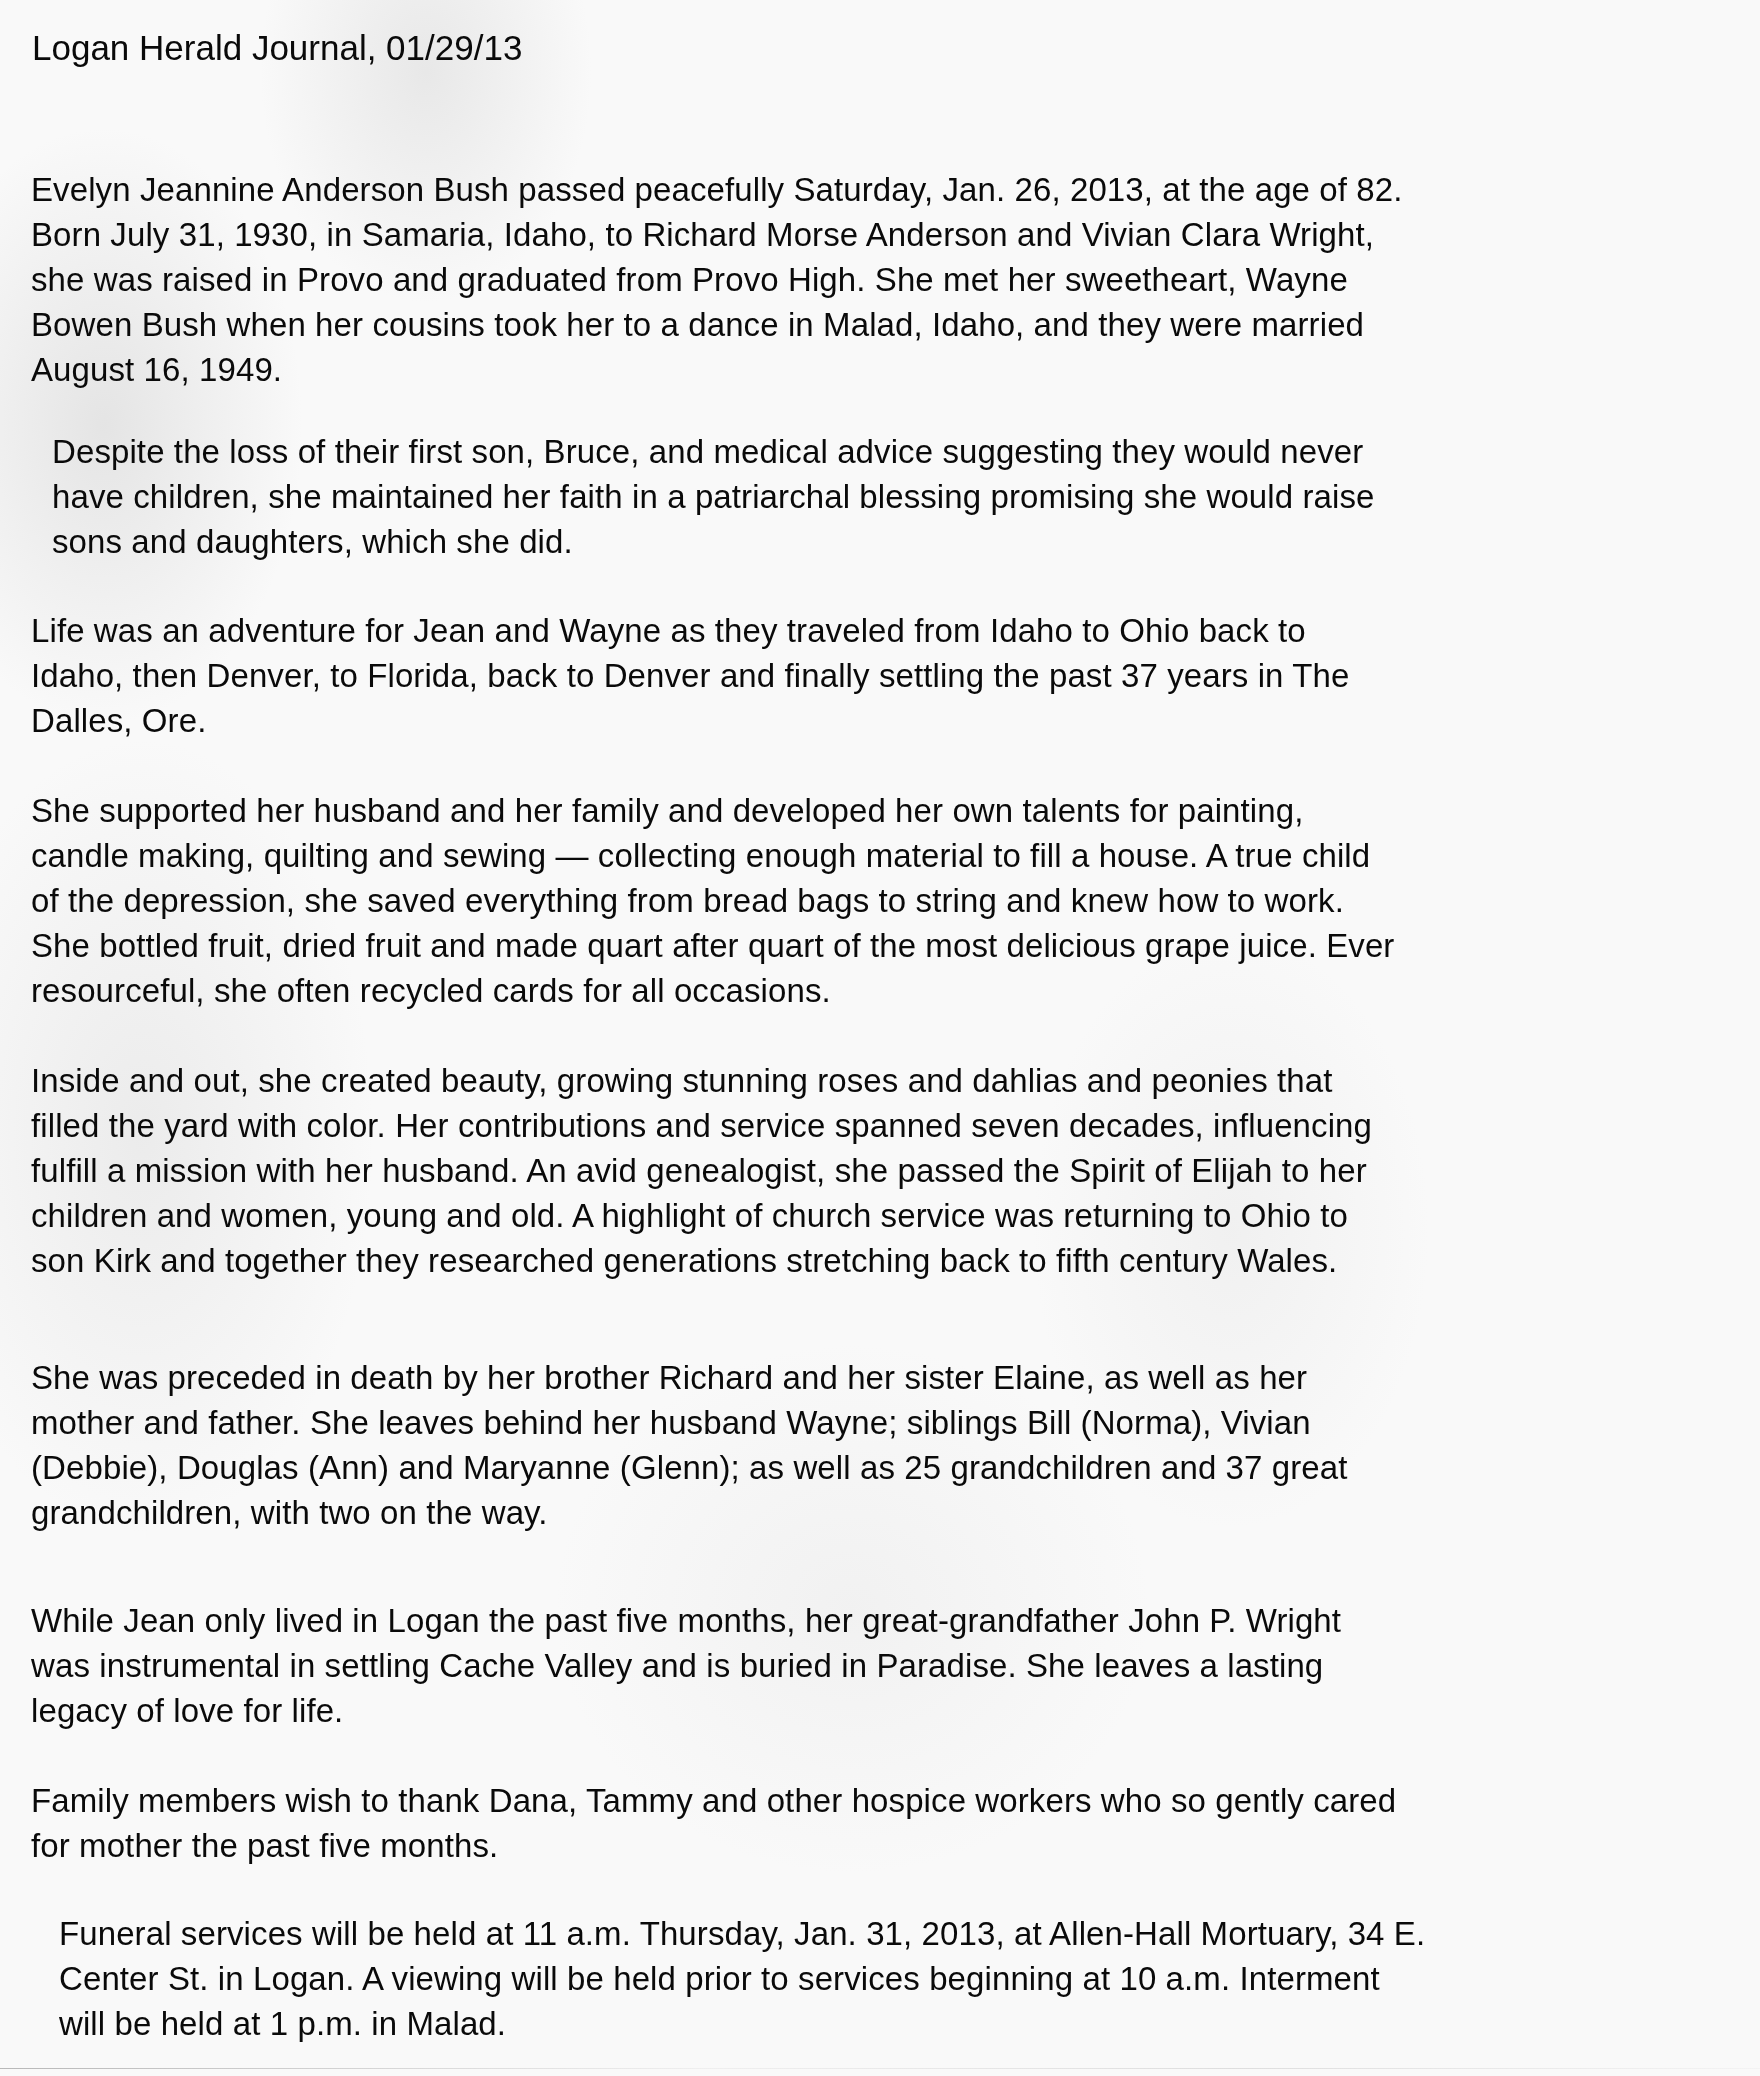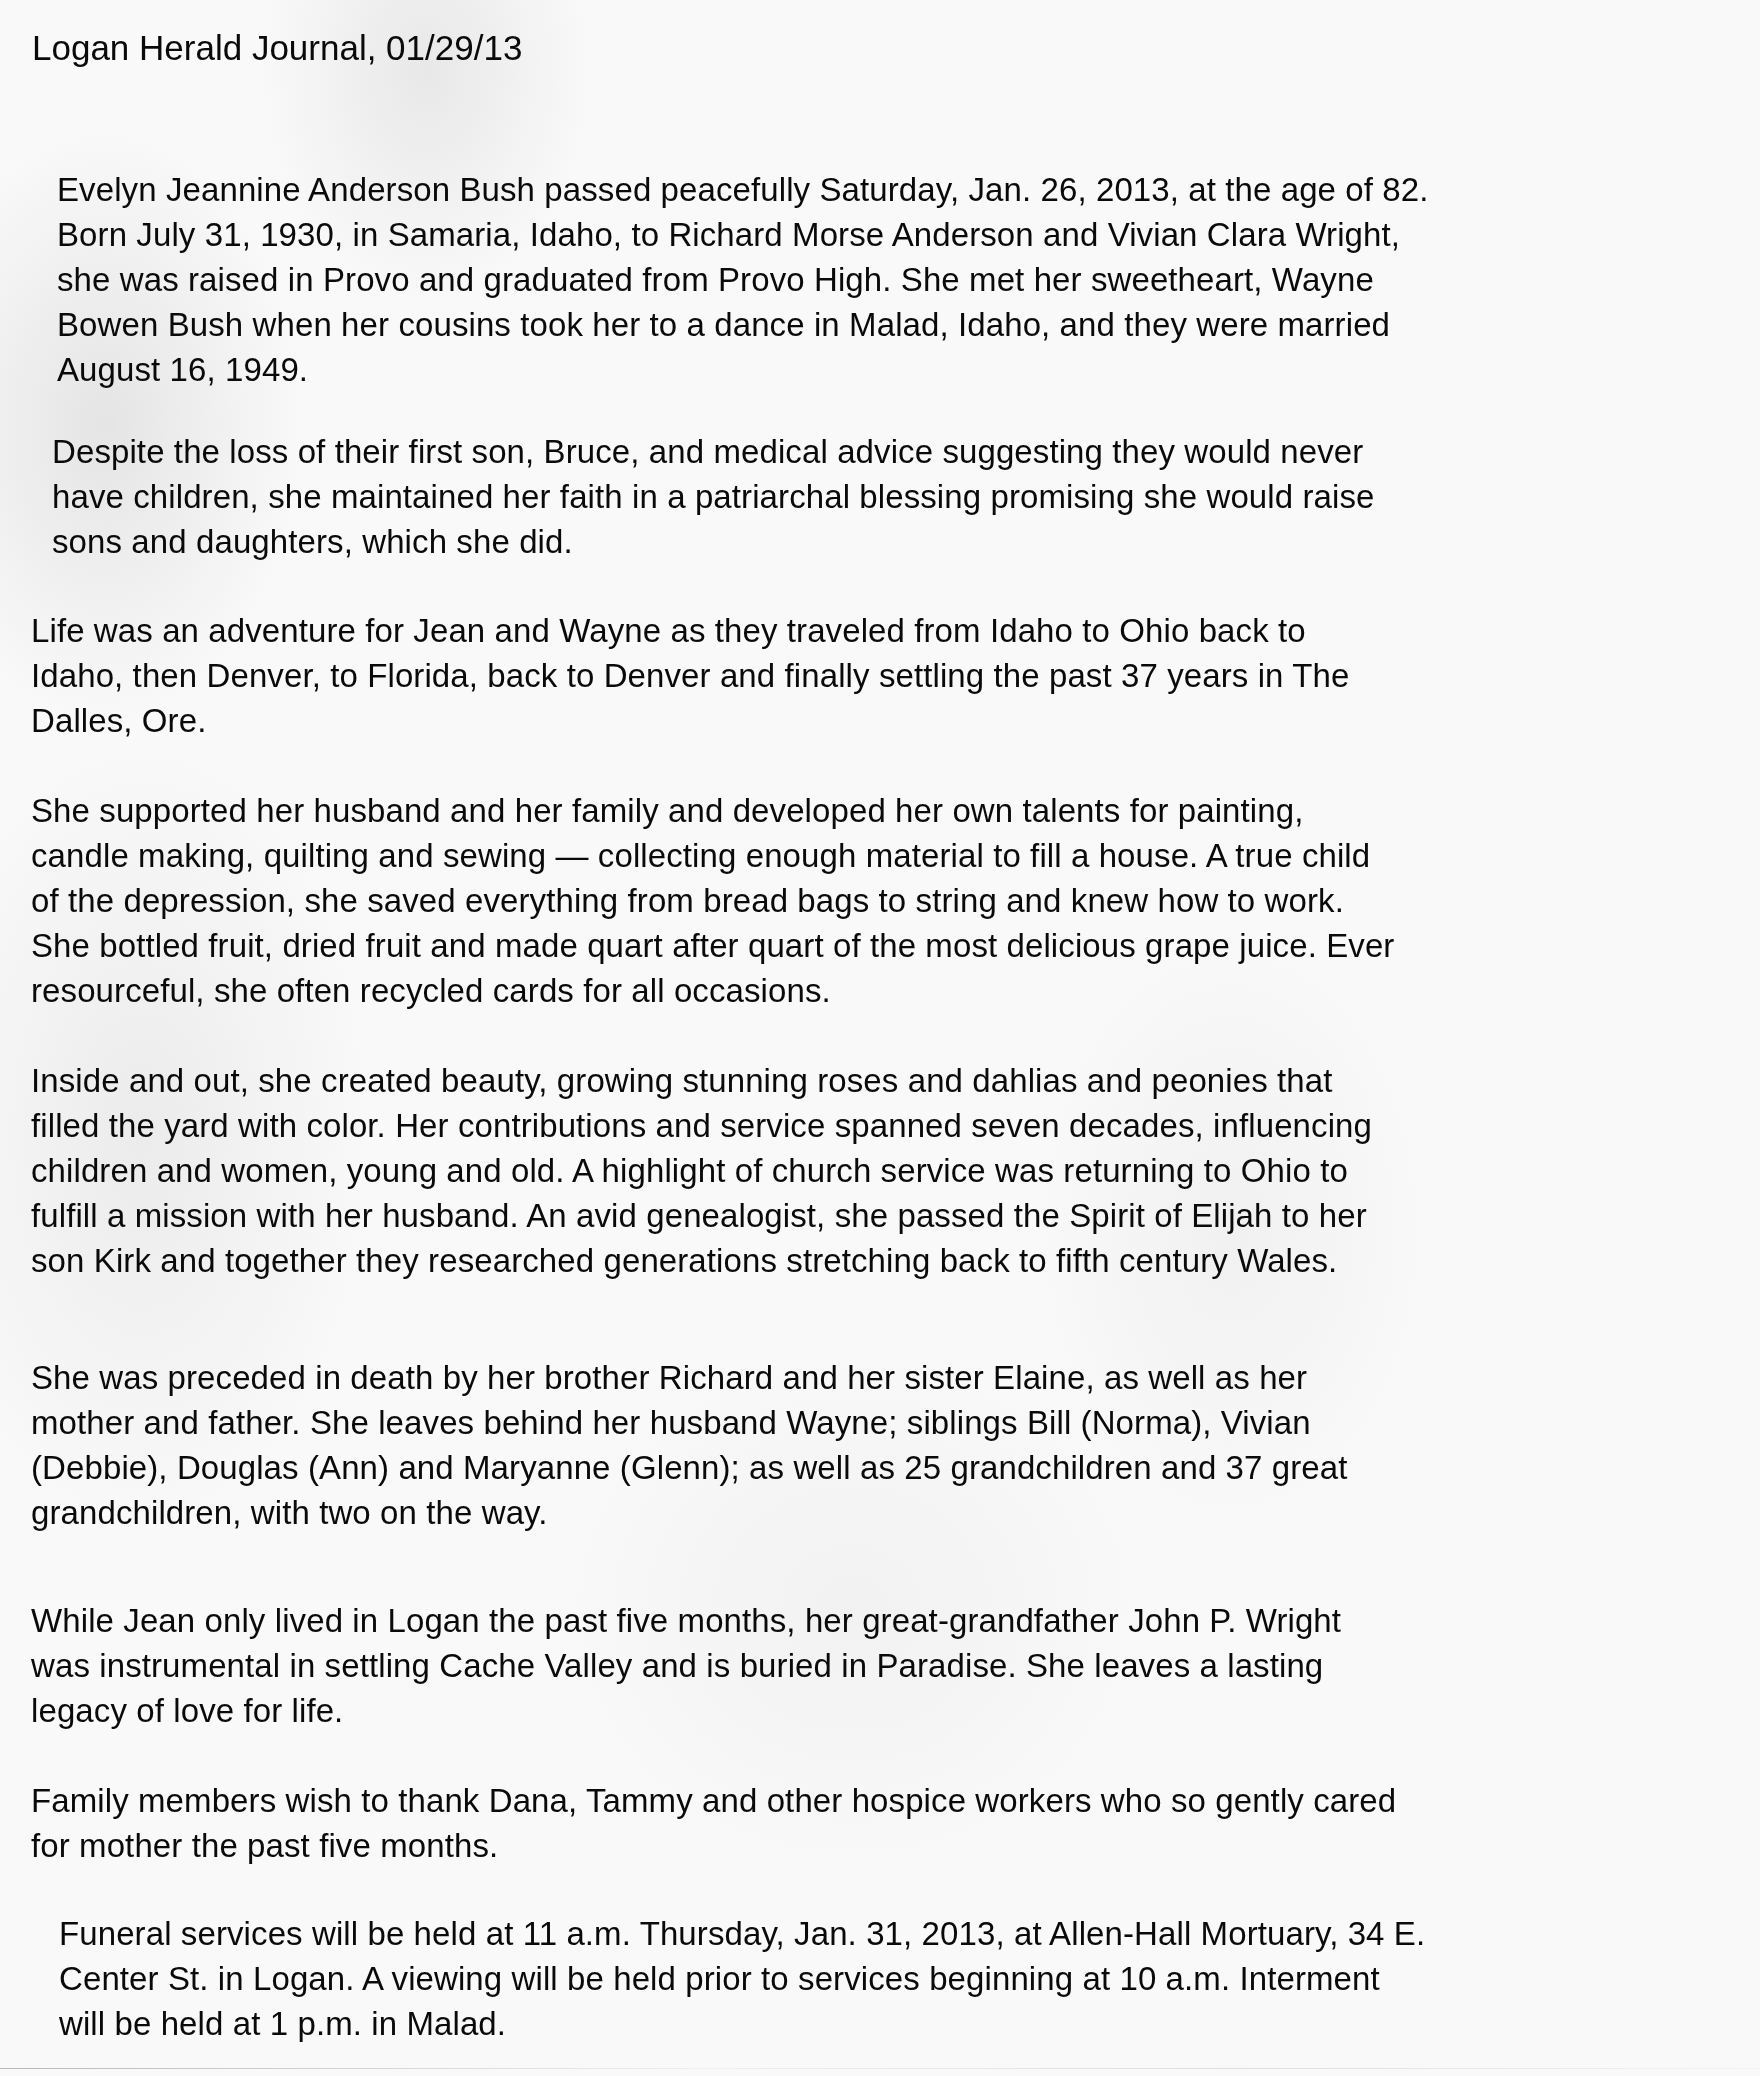--- a/index.html
+++ b/index.html
@@ -55,21 +55,21 @@
       background: linear-gradient(90deg, rgba(120,120,120,0.5), rgba(180,180,180,0.15) 40%, rgba(160,160,160,0.3) 70%, rgba(190,190,190,0.1));
     }
   </style>
 </head>
 <body>
 
 <div class="paper"></div>
 
 <div class="header">Logan Herald Journal, 01/29/13</div>
 
-<div class="para" style="top:167px;margin-left:26px;">
+<div class="para" style="top:167px;">
   <span class="line">Evelyn Jeannine Anderson Bush passed peacefully Saturday, Jan. 26, 2013, at the age of 82.</span>
   <span class="line">Born July 31, 1930, in Samaria, Idaho, to Richard Morse Anderson and Vivian Clara Wright,</span>
   <span class="line">she was raised in Provo and graduated from Provo High. She met her sweetheart, Wayne</span>
   <span class="line">Bowen Bush when her cousins took her to a dance in Malad, Idaho, and they were married</span>
   <span class="line">August 16, 1949.</span>
 </div>
 
 <div class="para" style="top:429px;margin-left:21px;">
   <span class="line">Despite the loss of their first son, Bruce, and medical advice suggesting they would never</span>
   <span class="line">have children, she maintained her faith in a patriarchal blessing promising she would raise</span>
@@ -86,22 +86,22 @@
   <span class="line">She supported her husband and her family and developed her own talents for painting,</span>
   <span class="line">candle making, quilting and sewing — collecting enough material to fill a house. A true child</span>
   <span class="line">of the depression, she saved everything from bread bags to string and knew how to work.</span>
   <span class="line">She bottled fruit, dried fruit and made quart after quart of the most delicious grape juice. Ever</span>
   <span class="line">resourceful, she often recycled cards for all occasions.</span>
 </div>
 
 <div class="para" style="top:1058px;">
   <span class="line">Inside and out, she created beauty, growing stunning roses and dahlias and peonies that</span>
   <span class="line">filled the yard with color. Her contributions and service spanned seven decades, influencing</span>
+  <span class="line">fulfill a mission with her husband. An avid genealogist, she passed the Spirit of Elijah to her</span>
   <span class="line">children and women, young and old. A highlight of church service was returning to Ohio to</span>
-  <span class="line">fulfill a mission with her husband. An avid genealogist, she passed the Spirit of Elijah to her</span>
   <span class="line">son Kirk and together they researched generations stretching back to fifth century Wales.</span>
 </div>
 
 <div class="para" style="top:1330px;margin-top:25px;">
   <span class="line">She was preceded in death by her brother Richard and her sister Elaine, as well as her</span>
   <span class="line">mother and father. She leaves behind her husband Wayne; siblings Bill (Norma), Vivian</span>
   <span class="line">(Debbie), Douglas (Ann) and Maryanne (Glenn); as well as 25 grandchildren and 37 great</span>
   <span class="line">grandchildren, with two on the way.</span>
 </div>
 

